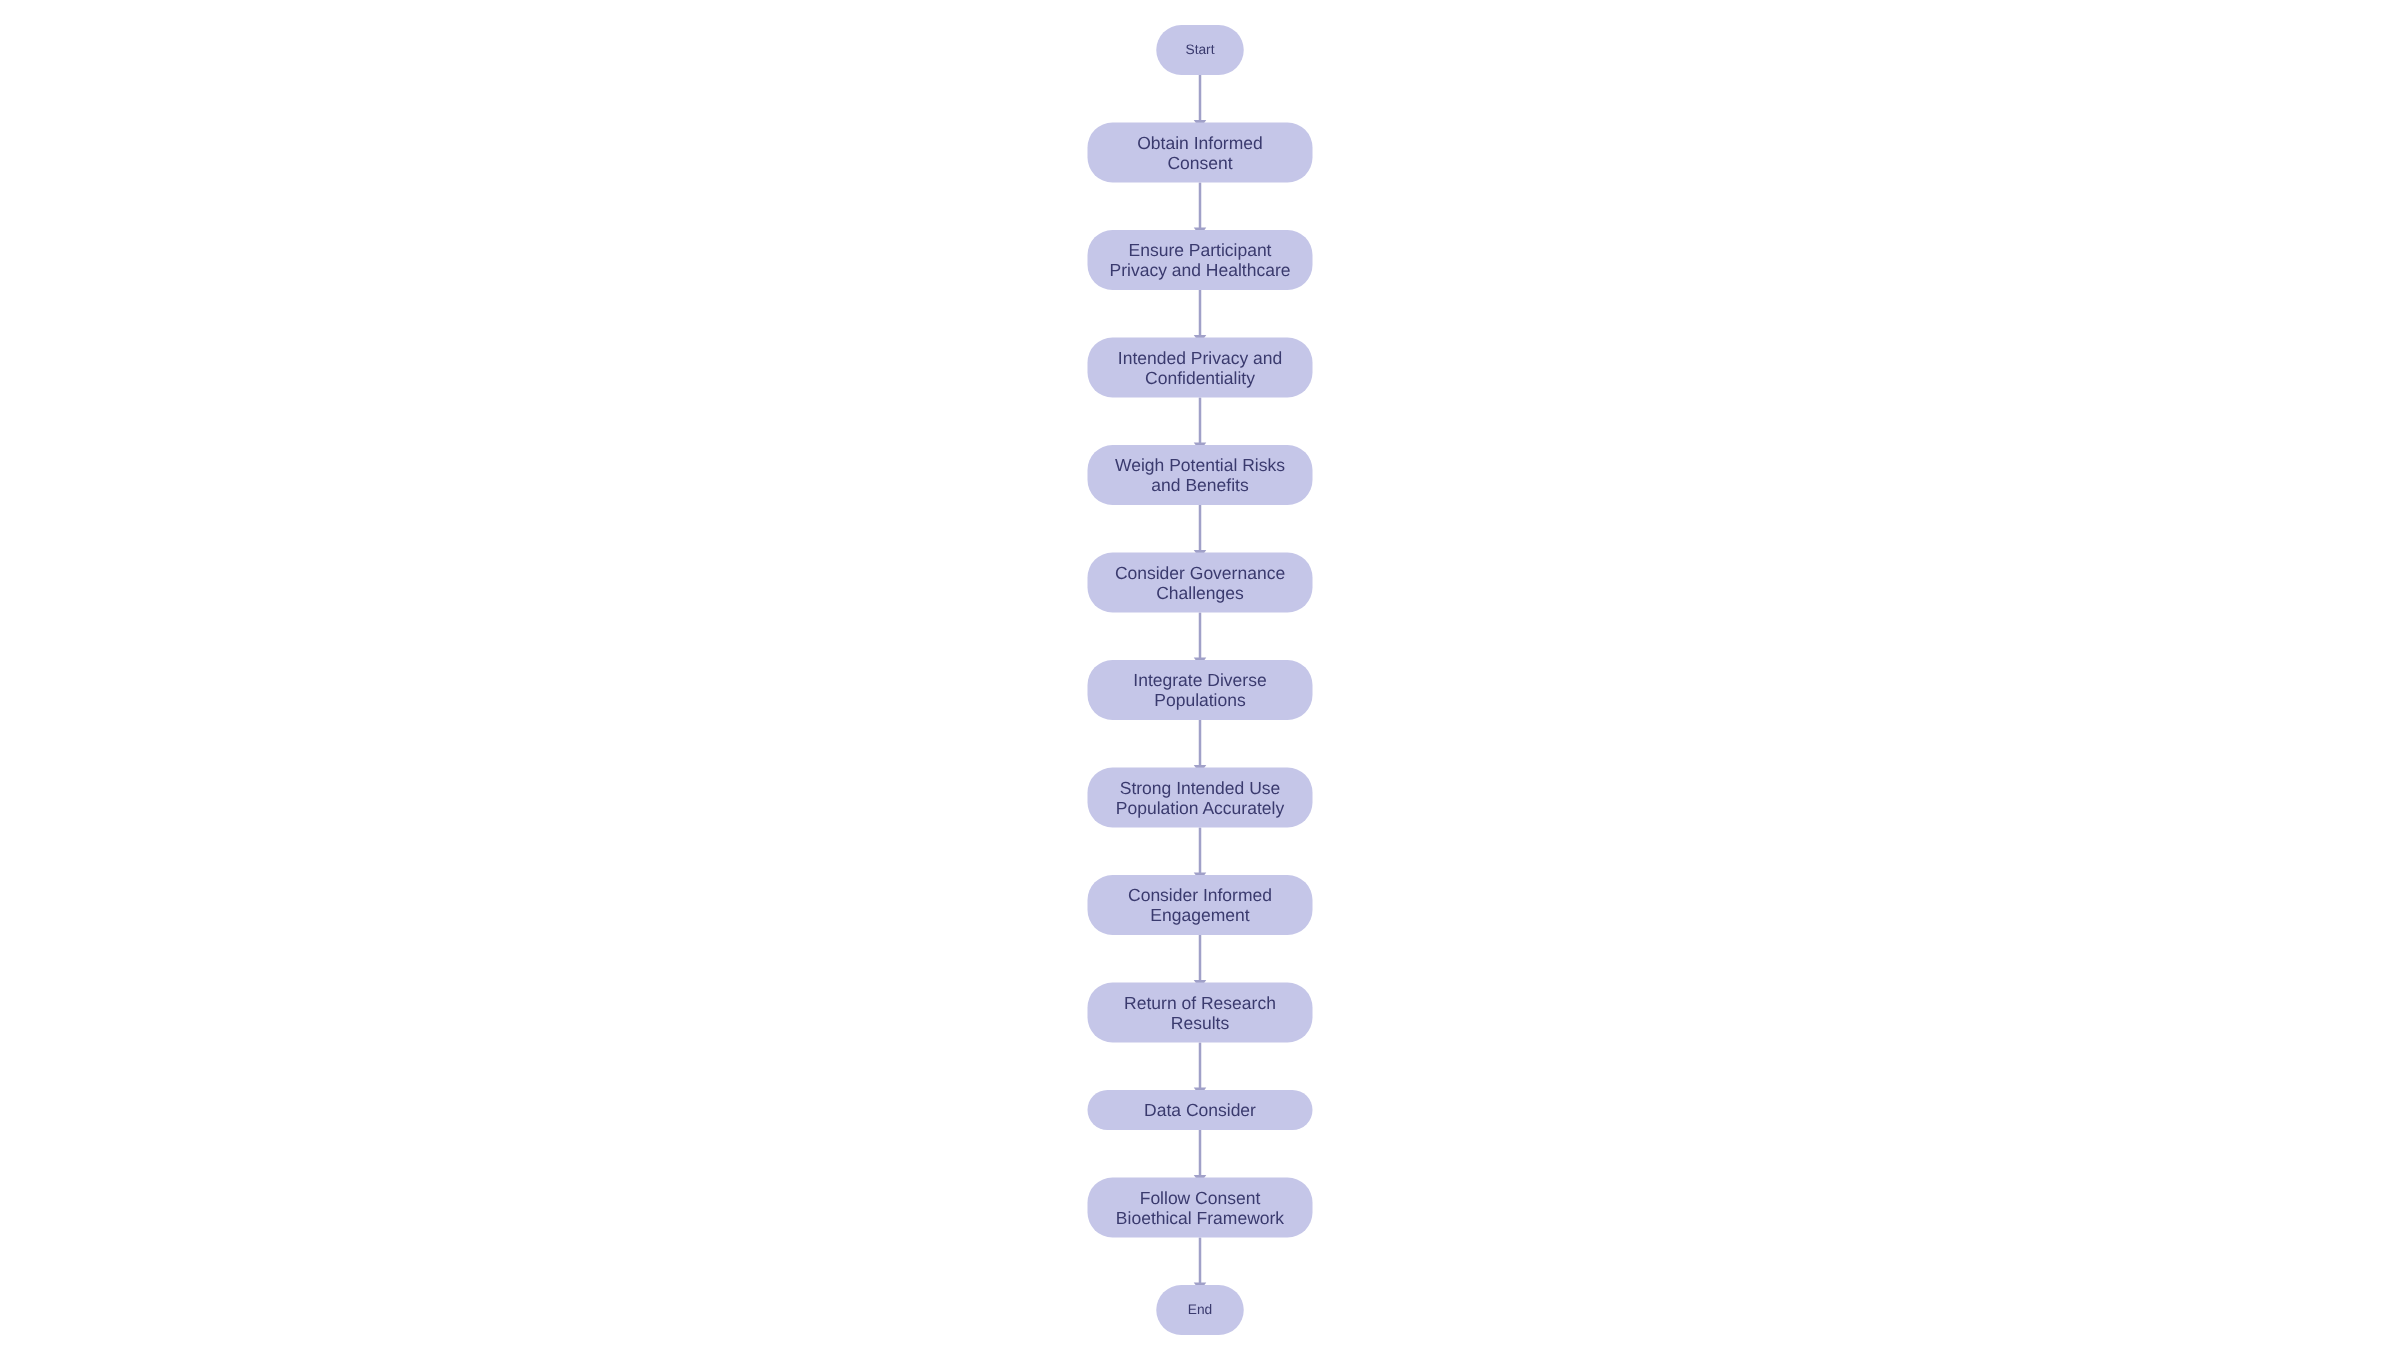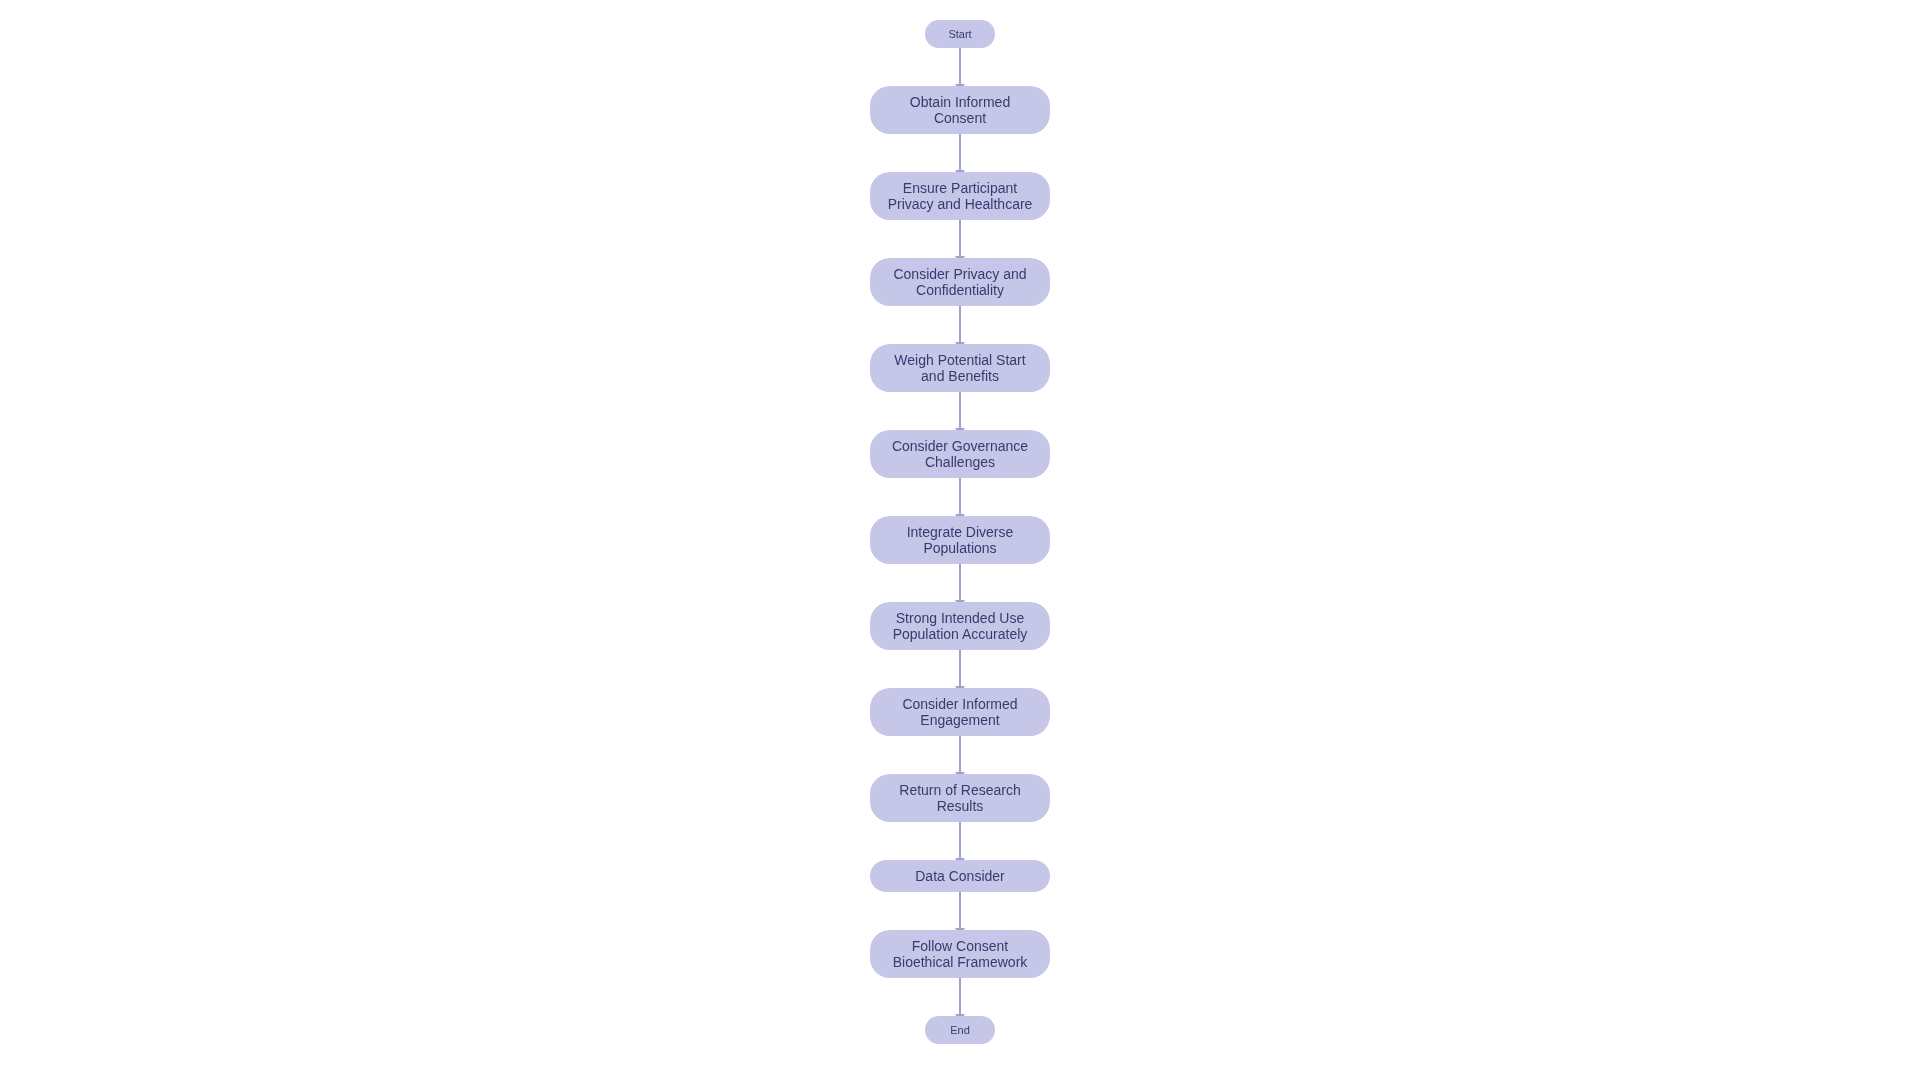--- a/index.html
+++ b/index.html
@@ -37,21 +37,21 @@
       font-weight: 400;
       text-align: center;
       padding: 8px 16px;
       position: relative;
       z-index: 1;
     }
 
     .flow-node.start-end {
       border-radius: 20px;
       width: 70px;
-      height: 28px;
+      height: 40px;
       font-size: 11px;
     }
 
     .flow-node.regular {
       width: 180px;
       min-height: 30px;
       border-radius: 20px;
     }
 
     .connector {
@@ -84,25 +84,25 @@
   <div class="connector"></div>
 
   <div class="flow-node regular">Obtain Informed Consent</div>
 
   <div class="connector"></div>
 
   <div class="flow-node regular">Ensure Participant Privacy and Healthcare</div>
 
   <div class="connector"></div>
 
-  <div class="flow-node regular">Consider Privacy and Confidentiality</div>
+  <div class="flow-node regular">Intended Privacy and Confidentiality</div>
 
   <div class="connector"></div>
 
-  <div class="flow-node regular">Weigh Potential Start and Benefits</div>
+  <div class="flow-node regular">Weigh Potential Risks and Benefits</div>
 
   <div class="connector"></div>
 
   <div class="flow-node regular">Consider Governance Challenges</div>
 
   <div class="connector"></div>
 
   <div class="flow-node regular">Integrate Diverse Populations</div>
 
   <div class="connector"></div>

